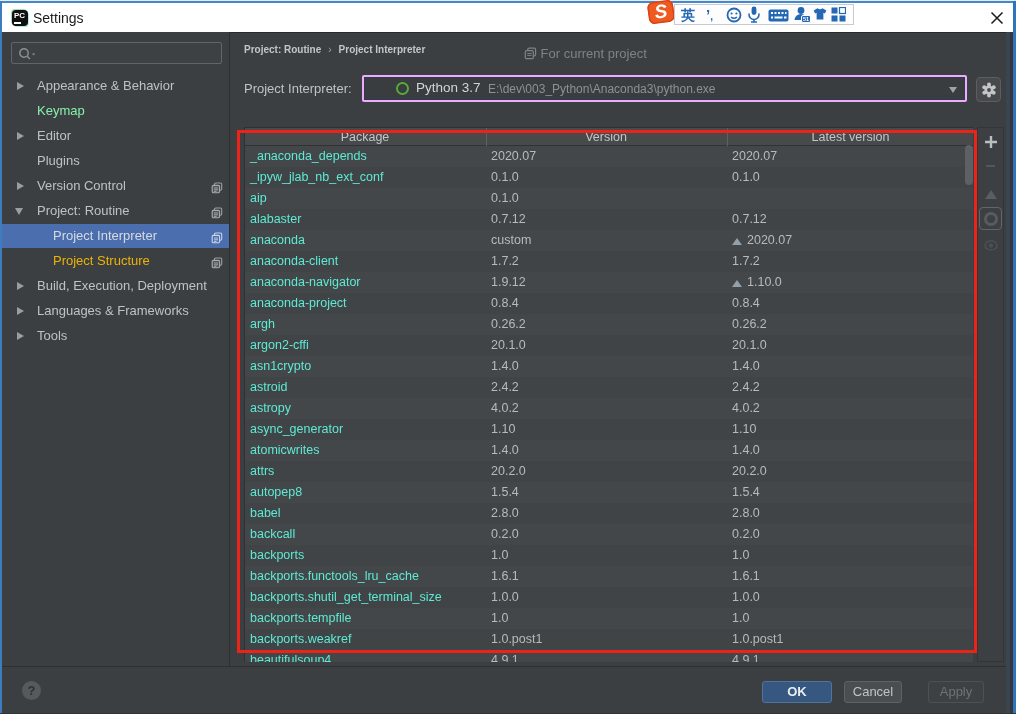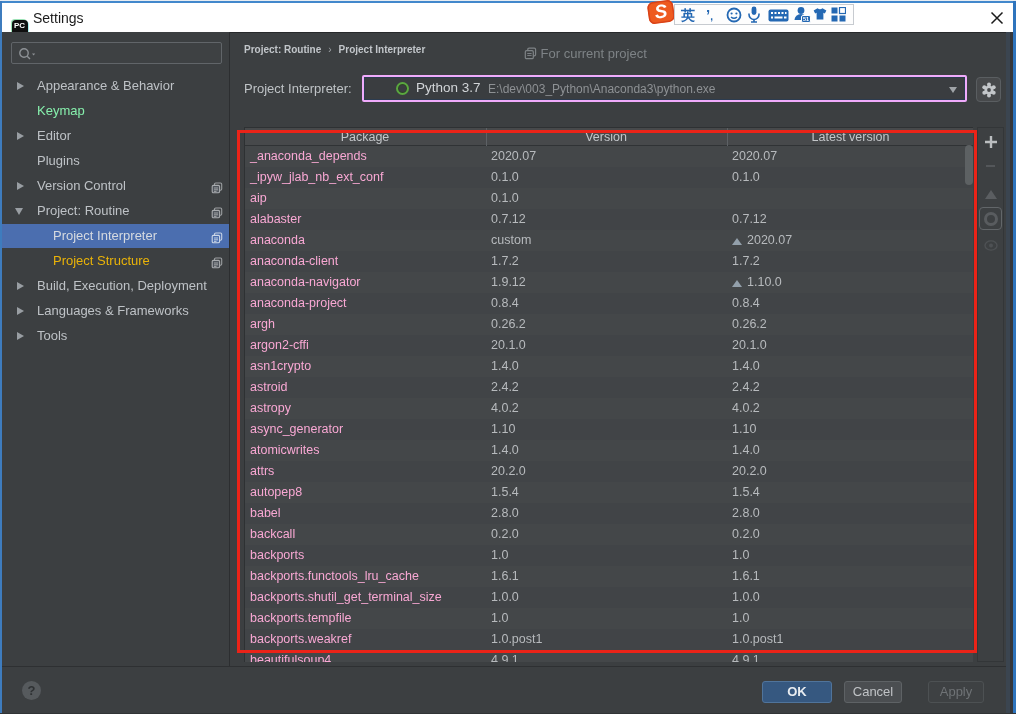--- a/index.html
+++ b/index.html
@@ -8,21 +8,21 @@
 
 #topedge{left:0;top:0;width:1016px;height:1px;background:#e7ecf2;}
 #topblue{left:0;top:1px;width:1016px;height:2px;background:#4288cc;}
 #leftblue{left:0;top:1px;width:2px;height:713px;background:#3e7cbe;}
 #rgrad1{left:1006px;top:32px;width:4px;height:682px;background:#3b4550;}
 #rgrad2{left:1010px;top:32px;width:3px;height:682px;background:#35373b;}
 #rblue{left:1013px;top:1px;width:3px;height:713px;background:#2e74bd;}
 #bline{left:0;top:713px;width:1016px;height:1px;background:#313436;}
 
 #title{left:2px;top:3px;width:1011px;height:29px;background:#ffffff;}
-#pcicon{left:12px;top:10px;width:16px;height:16px;background:#0f0f0f;border-radius:4px;box-shadow:-1px -1px 0 rgba(72,200,120,0.55),1px 1px 0 rgba(33,212,202,0.4);margin-top:10px;}
+#pcicon{left:12px;top:10px;width:16px;height:16px;background:#0f0f0f;border-radius:4px;box-shadow:-1px -1px 0 rgba(72,200,120,0.55),1px 1px 0 rgba(33,212,202,0.4);}
 #pcicon span{position:absolute;left:2px;top:1px;font-size:8px;font-weight:bold;color:#fff;letter-spacing:0px;}
 #pcicon i{position:absolute;left:2px;bottom:2px;width:7px;height:2px;background:#fff;}
 #settxt{left:33px;top:10px;font-size:14px;color:#1c1c1c;}
 #slogo{left:648px;top:1px;width:26px;height:22px;background:#ee5a1f;border-radius:6px;color:#fff;font-weight:bold;font-size:19px;text-align:center;line-height:21px;font-style:italic;transform:rotate(-8deg);box-shadow:inset 0 0 0 1.5px #d8431a;}
 #sbar{left:674px;top:4px;width:180px;height:21px;background:#fdfdfd;border:1px solid #c7cbd0;}
 #closex{left:989px;top:10px;width:16px;height:16px;}
 
 #side{left:2px;top:32px;width:228px;height:635px;background:#3c3f41;border-right:1px solid #2c2e30;}
 #search{position:absolute;left:9px;top:10px;width:211px;height:22px;border:1px solid #616569;border-radius:2px;background:#3e4143;}
 #selband{left:2px;top:224px;width:227px;height:24px;background:#4b6eaf;}
@@ -39,21 +39,21 @@
 #pypath{position:absolute;left:124px;top:5px;font-size:12px;color:#8e9194;}
 #cbarr{position:absolute;right:8px;top:10px;width:0;height:0;border-top:6px solid #a0a4a8;border-left:4.5px solid transparent;border-right:4.5px solid transparent;}
 #gear{left:976px;top:77px;width:25px;height:25px;background:#47494b;border:1px solid #5a5e61;border-radius:4px;}
 
 #tbl{left:244px;top:127px;width:729px;height:535px;background:#3f4244;overflow:hidden;border-top:1px solid #2e3133;border-left:1px solid #2e3133;}
 #thead{position:absolute;left:0;top:0;width:729px;height:18px;background:#47494b;border-bottom:1px solid #303335;}
 .hc{position:absolute;top:2px;font-size:12.5px;color:#c3c6c9;width:240px;text-align:center;}
 .hline{position:absolute;top:0;width:1px;height:18px;background:#5d6165;}
 .bline2{position:absolute;top:18px;width:1px;height:517px;background:rgba(0,0,0,0.13);}
 .trow{position:absolute;left:0;width:729px;height:21px;}
-.trow .c1{position:absolute;left:5px;top:3px;font-size:12.5px;color:#f9a8d4;white-space:nowrap;}
+.trow .c1{position:absolute;left:5px;top:3px;font-size:12.5px;color:#5eead4;white-space:nowrap;}
 .trow .cv{position:absolute;top:3px;font-size:12.5px;color:#b7babd;white-space:nowrap;}
 .upa{position:absolute;top:8px;width:0;height:0;border-bottom:7px solid #93a0ab;border-left:5.5px solid transparent;border-right:5.5px solid transparent;}
 #sbthumb{left:965px;top:145px;width:8px;height:40px;background:#5d6163;border-radius:4px;}
 
 #rtb{left:977px;top:127px;width:27px;height:535px;background:#3d4042;border:1px solid #333638;}
 
 #redrect{left:237px;top:130px;width:740px;height:523px;border:3.5px solid #eb2318;}
 
 #botsep{left:2px;top:666px;width:1011px;height:1px;background:#2e3032;}
 #helpb{left:22px;top:681px;width:19px;height:19px;border-radius:50%;background:#565a5d;color:#2e3133;font-weight:bold;font-size:13px;text-align:center;line-height:19px;}

